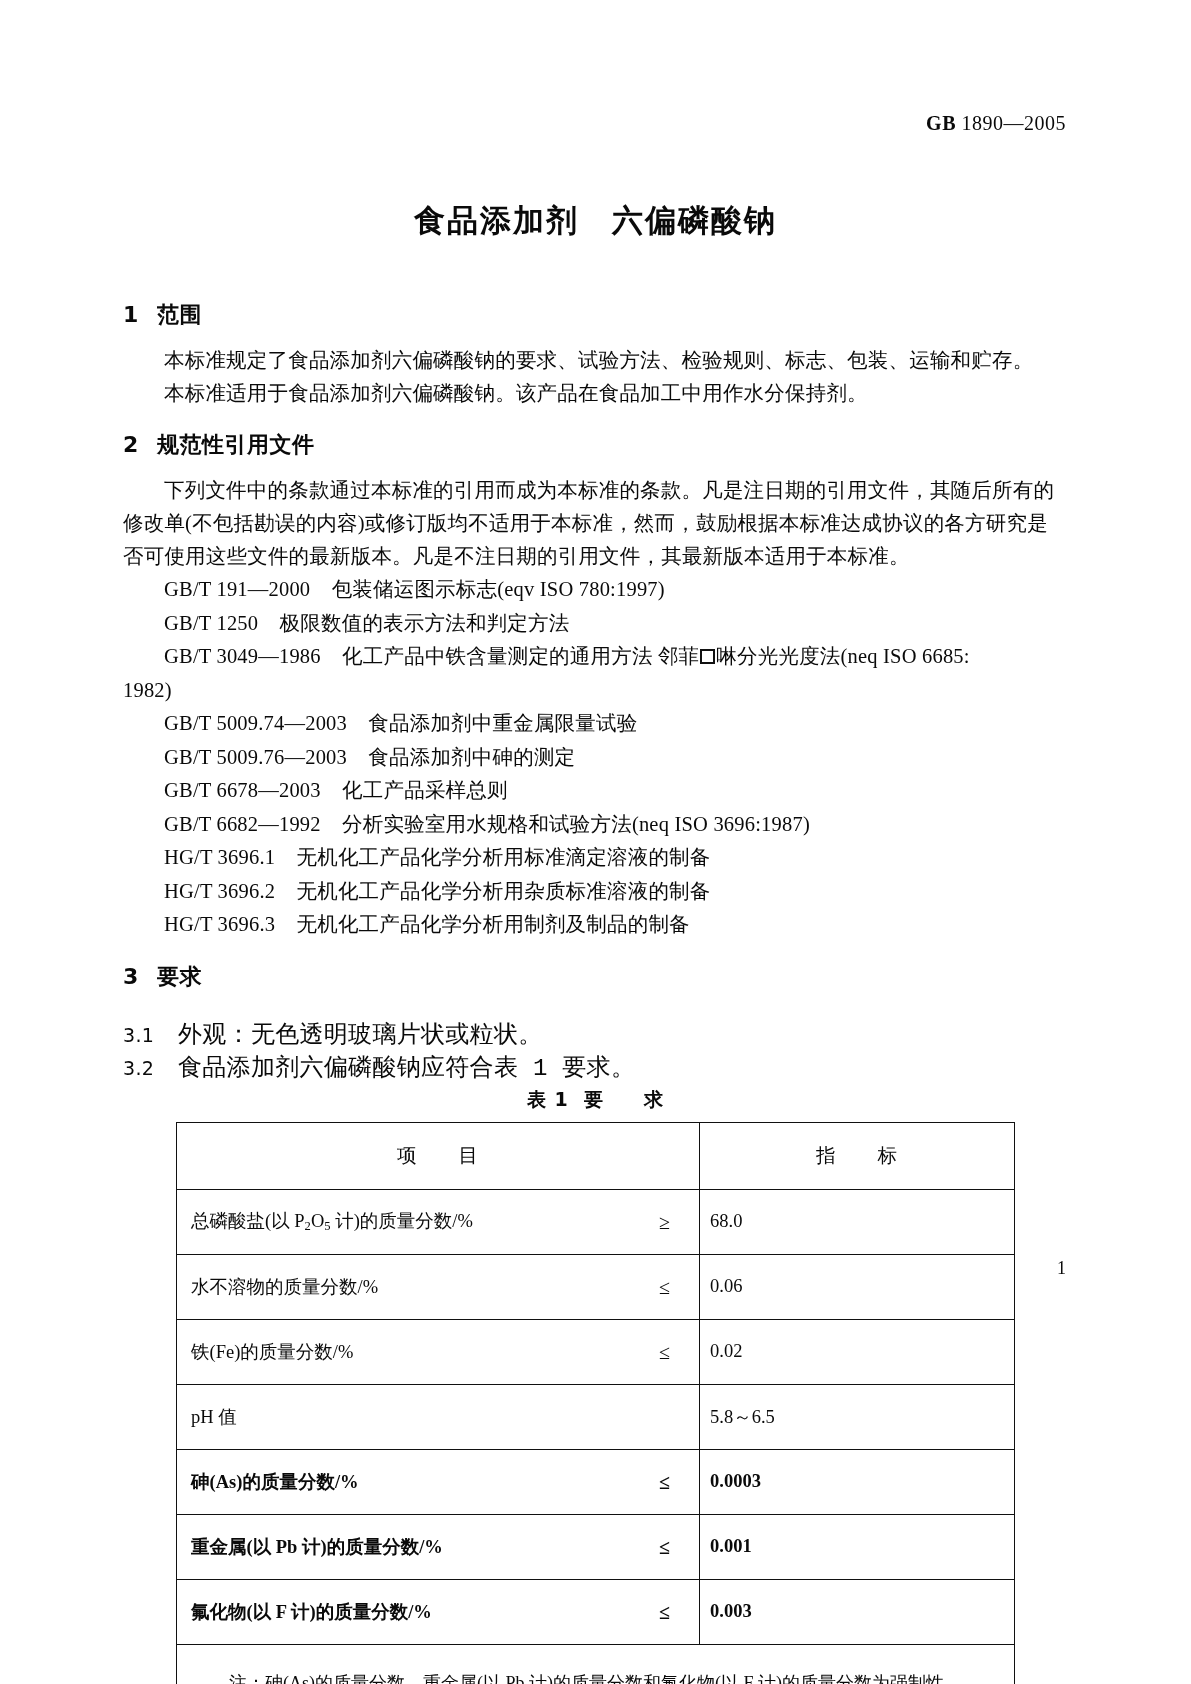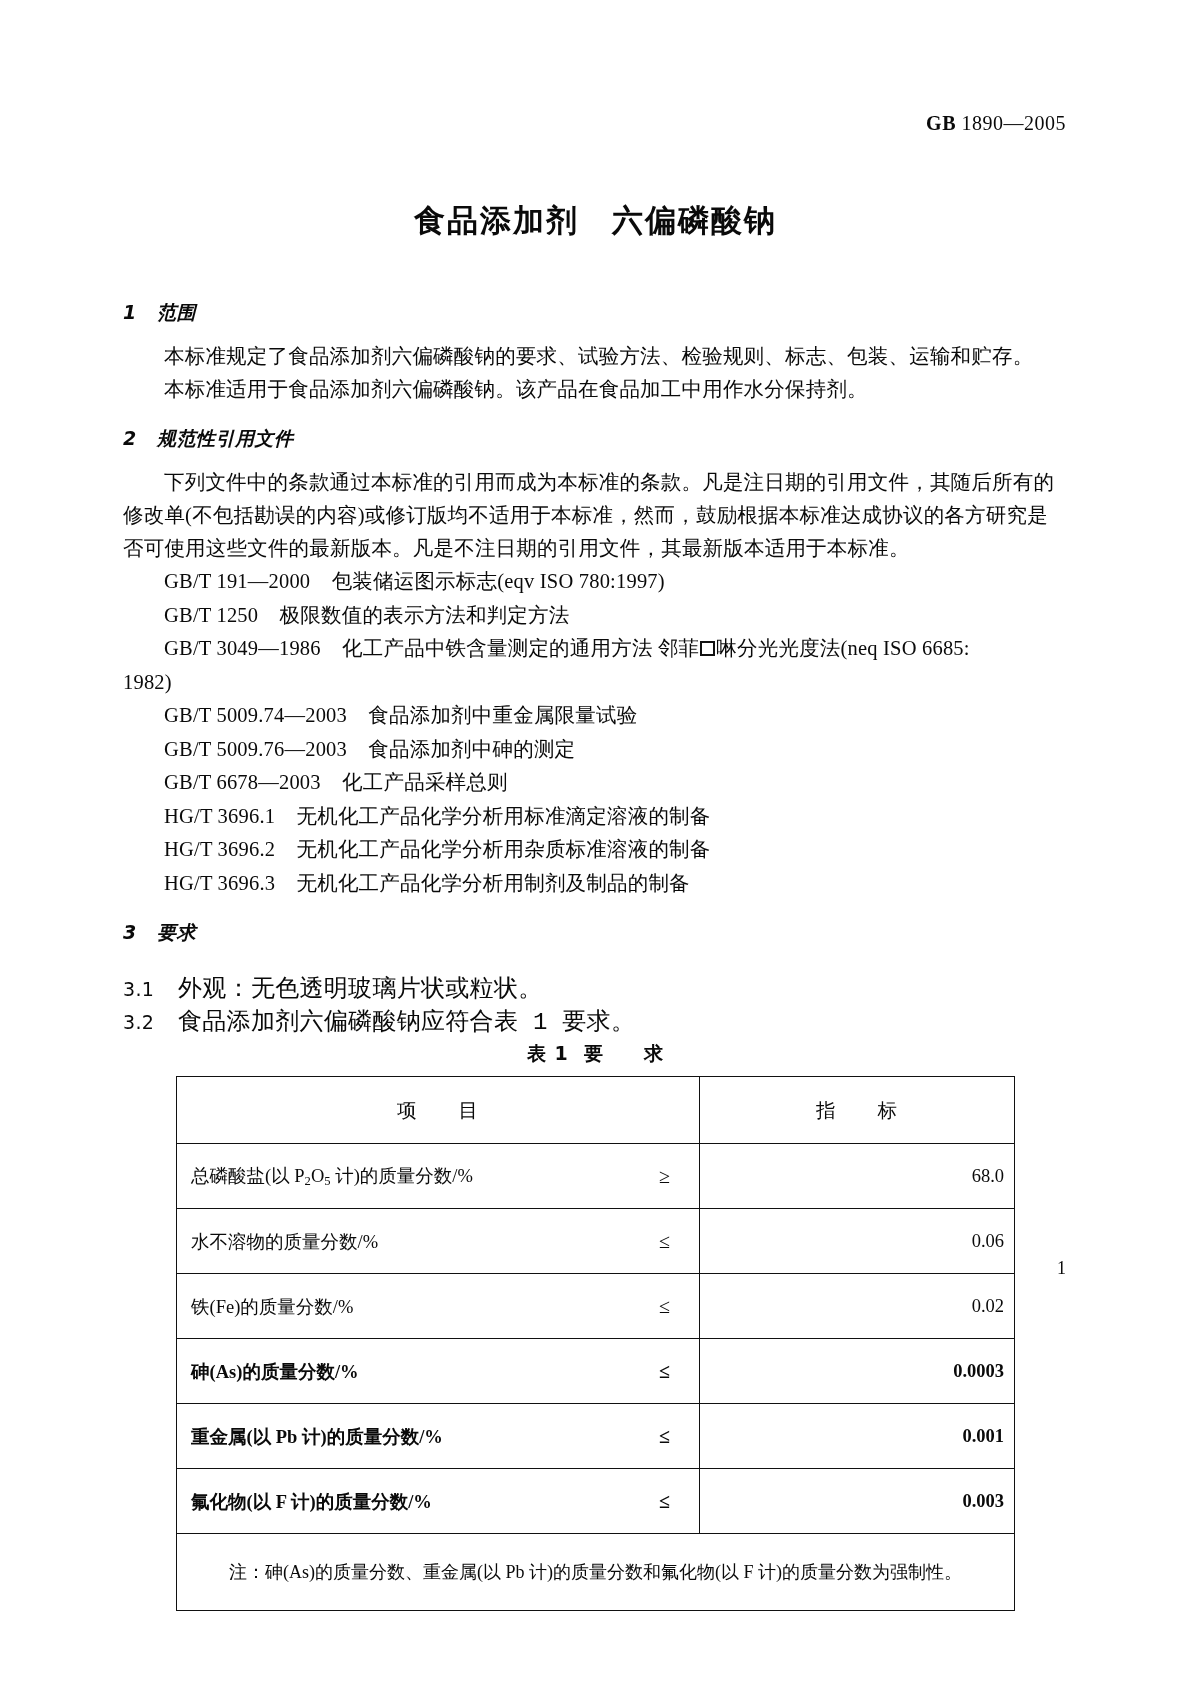--- a/index.html
+++ b/index.html
@@ -57,24 +57,23 @@
   
   .content {
     position: absolute;
     top: 300px;
     left: 123px;
     width: 945px;
   }
   .h1 {
     font-family: "DejaVu Sans", "Liberation Sans", sans-serif;
     font-weight: bold;
-    font-size: 19px;
+    font-size: 22px;
     margin: 0 0 14px 0;
     letter-spacing: 0.5px;
-    font-style: italic;
   }
   .h1 .numcol {
     display: inline-block;
     width: 34px;
   }
   .para {
     font-size: 20.5px;
     line-height: 33px;
     margin: 0;
     text-indent: 41px;
@@ -151,21 +150,21 @@
     vertical-align: middle;
   }
   .row-item .sym {
     position: absolute;
     right: 29px;
     top: 50%;
     transform: translateY(-50%);
     font-size: 20px;
   }
   .row-val {
-    text-align: right;
+    text-align: left;
     font-size: 18.5px;
     vertical-align: middle;
   }
   .bold-row .row-item,
   .bold-row .row-val {
     font-weight: bold;
   }
   .note-cell {
     height: 44px;
     font-size: 18px;
@@ -222,20 +221,23 @@
     <p class="ref">
       <span>GB/T 5009.74—2003</span>&nbsp;&nbsp;&nbsp;&nbsp;<span>食品添加剂中重金属限量试验</span>
     </p>
     <p class="ref">
       <span>GB/T 5009.76—2003</span>&nbsp;&nbsp;&nbsp;&nbsp;<span>食品添加剂中砷的测定</span>
     </p>
     <p class="ref">
       <span>GB/T 6678—2003</span>&nbsp;&nbsp;&nbsp;&nbsp;<span>化工产品采样总则</span>
     </p>
     <p class="ref">
+      <span>GB/T 6682—1992</span>&nbsp;&nbsp;&nbsp;&nbsp;<span>分析实验室用水规格和试验方法(neq ISO 3696:1987)</span>
+    </p>
+    <p class="ref">
       <span>HG/T 3696.1</span>&nbsp;&nbsp;&nbsp;&nbsp;<span>无机化工产品化学分析用标准滴定溶液的制备</span>
     </p>
     <p class="ref">
       <span>HG/T 3696.2</span>&nbsp;&nbsp;&nbsp;&nbsp;<span>无机化工产品化学分析用杂质标准溶液的制备</span>
     </p>
     <p class="ref">
       <span>HG/T 3696.3</span>&nbsp;&nbsp;&nbsp;&nbsp;<span>无机化工产品化学分析用制剂及制品的制备</span>
     </p>
 
     <div class="gap-md"></div>
@@ -283,20 +285,27 @@
           </td>
           <td class="row-val">0.06</td>
         </tr>
         <tr>
           <td class="row-item">
             <span>铁(Fe)的质量分数/%</span>
             <span class="sym">≤</span>
           </td>
           <td class="row-val">0.02</td>
         </tr>
+        <tr>
+          <td class="row-item">
+            <span>pH 值</span>
+            <span class="sym"></span>
+          </td>
+          <td class="row-val">5.8～6.5</td>
+        </tr>
         <tr class="bold-row">
           <td class="row-item">
             <span>砷(As)的质量分数/%</span>
             <span class="sym">≤</span>
           </td>
           <td class="row-val">0.0003</td>
         </tr>
         <tr class="bold-row">
           <td class="row-item">
             <span>重金属(以 Pb 计)的质量分数/%</span>

